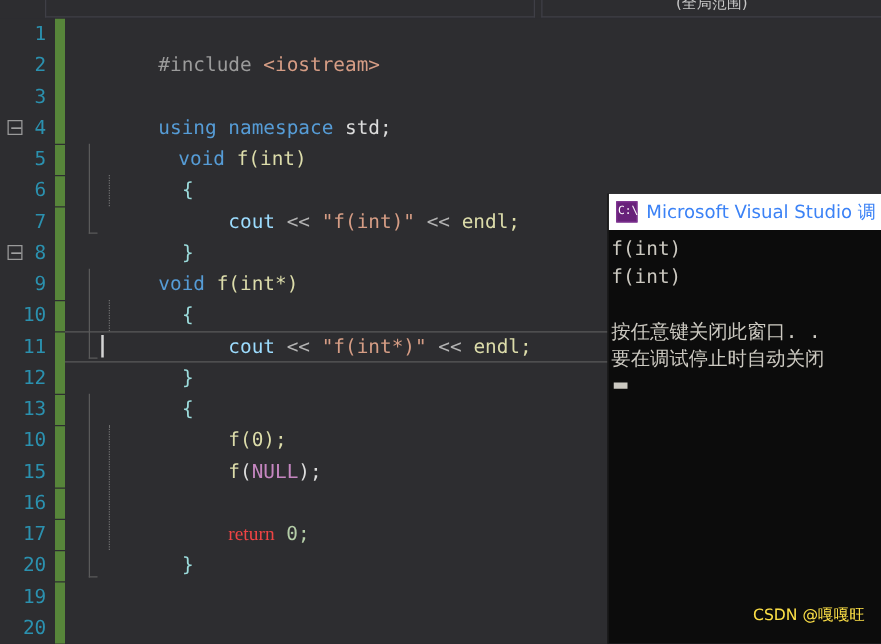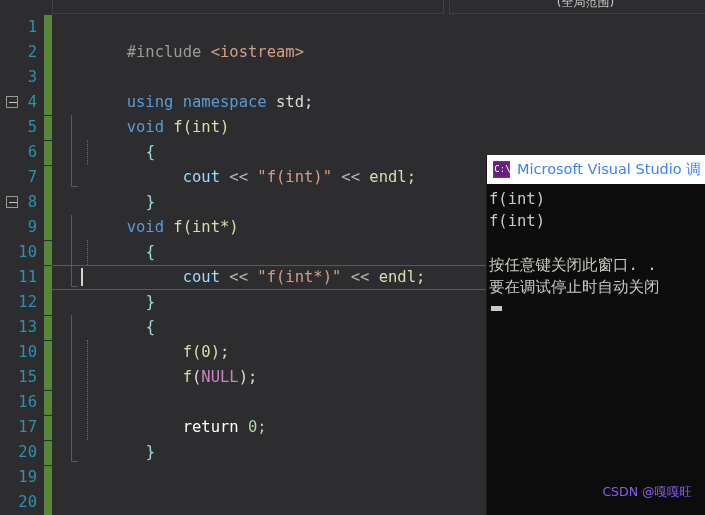--- a/index.html
+++ b/index.html
@@ -6,21 +6,21 @@
   html, body {
     width:705px; height:515px;
     background:#2d2d30;
     font-family:"Liberation Sans", sans-serif;
     overflow:hidden;
   }
   #root { position:relative; width:705px; height:515px; }
 
   
   .topstrip{
-    position:absolute; left:16px; top:0; width:672px; height:15px;
+    position:absolute; left:0; top:0; width:672px; height:15px;
     background:#2d2d30;
   }
   .nav-combo{
     position:absolute; top:0; height:14px;
     border:1px solid #3f3f46; border-top:none;
     background:#2d2d30;
   }
   .nav-combo.left{ left:36px; width:392px; }
   .nav-combo.right{ left:433px; width:272px; border-right:none; }
   .nav-combo-text{
@@ -71,21 +71,21 @@
     content:""; position:absolute; left:0; right:0; height:1px;
     background:#5a5a5a;
   }
   .row.current::before{ top:0; }
   .row.current::after{ bottom:0; }
 
   
   .t-pre   { color:#9b9b9b; }
   .t-inc   { color:#d69d85; }
   .t-kw    { color:#569cd6; }
-  .t-kw2   { color:#ffffff; }
+  .t-kw2   { color:#ef4444;font-family:Liberation Serif, serif; }
   .t-fn    { color:#dcdcaa; }
   .t-plain { color:#dcdcdc; }
   .t-str   { color:#d69d85; }
   .t-var   { color:#9cdcfe; }
   .t-num   { color:#b5cea8; }
   .t-macro { color:#c586c0; }
   .t-op    { color:#b4b4b4; }
   .t-brace { color:#9cdcdc; }
 
   
@@ -159,21 +159,21 @@
     white-space:pre;
   }
   .cline.blank{ color:transparent; }
   .ccaret{
     width:11px; height:5px; background:#ccc9c1;
     margin-top:8px; margin-left:2px;
   }
   .watermark{
     position:absolute; right:13px; bottom:14px;
     font-family:"DejaVu Sans", sans-serif;
-    font-size:12.5px; color:#8b5cf6;
+    font-size:12.5px; color:#fde047;
     white-space:nowrap;
   }
 </style>
 </head>
 <body>
 
 <div id="root">
 
   <div class="topstrip">
     <div class="nav-combo left">
@@ -242,21 +242,21 @@
       <div class="row">
         <span class="t-pre">#include</span><span class="t-plain"> </span><span class="t-inc">&lt;iostream&gt;</span>
       </div>
 
       <div class="row"></div>
 
       <div class="row">
         <span class="t-kw">using</span><span> </span><span class="t-kw">namespace</span><span> </span><span class="t-plain">std;</span>
       </div>
 
-      <div class="row" style="padding-left:0px;">
+      <div class="row" style="padding-left:16px;">
         <span class="collapse"><i></i></span><span class="t-kw">void</span><span> </span><span class="t-fn">f(int)</span>
       </div>
 
       <div class="row" style="padding-left:19px;">
         <span class="t-brace">{</span>
       </div>
 
       <div class="row" style="padding-left:56px;">
         <span class="t-var">cout</span><span> </span><span class="t-op">&lt;&lt;</span><span> </span><span class="t-str">"f(int)"</span><span> </span><span class="t-op">&lt;&lt;</span><span> </span><span class="t-fn">endl;</span>
       </div>

